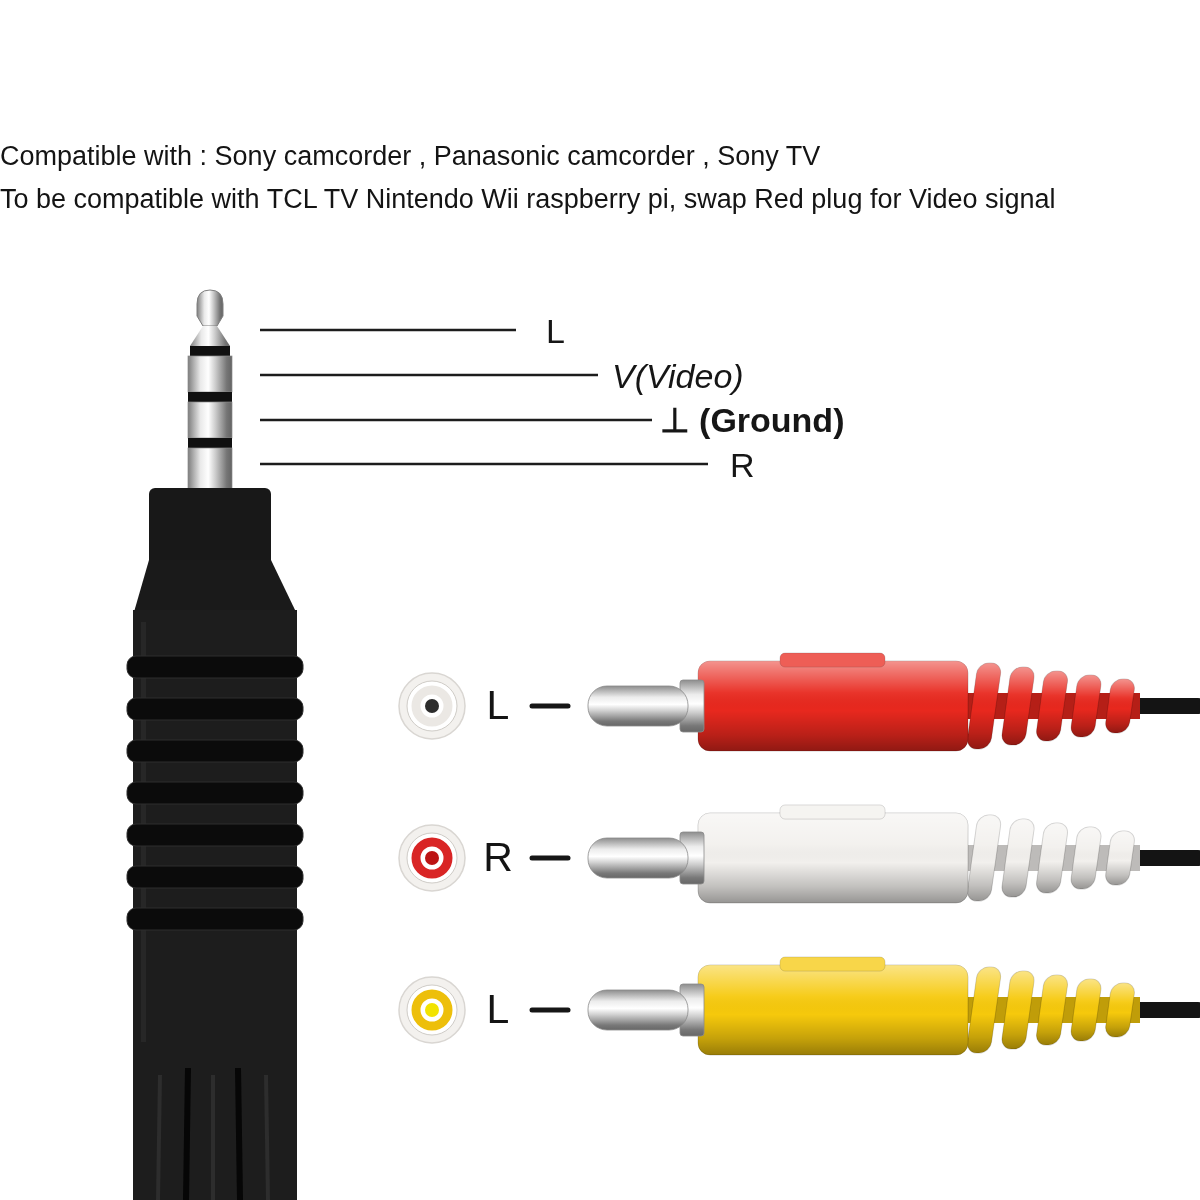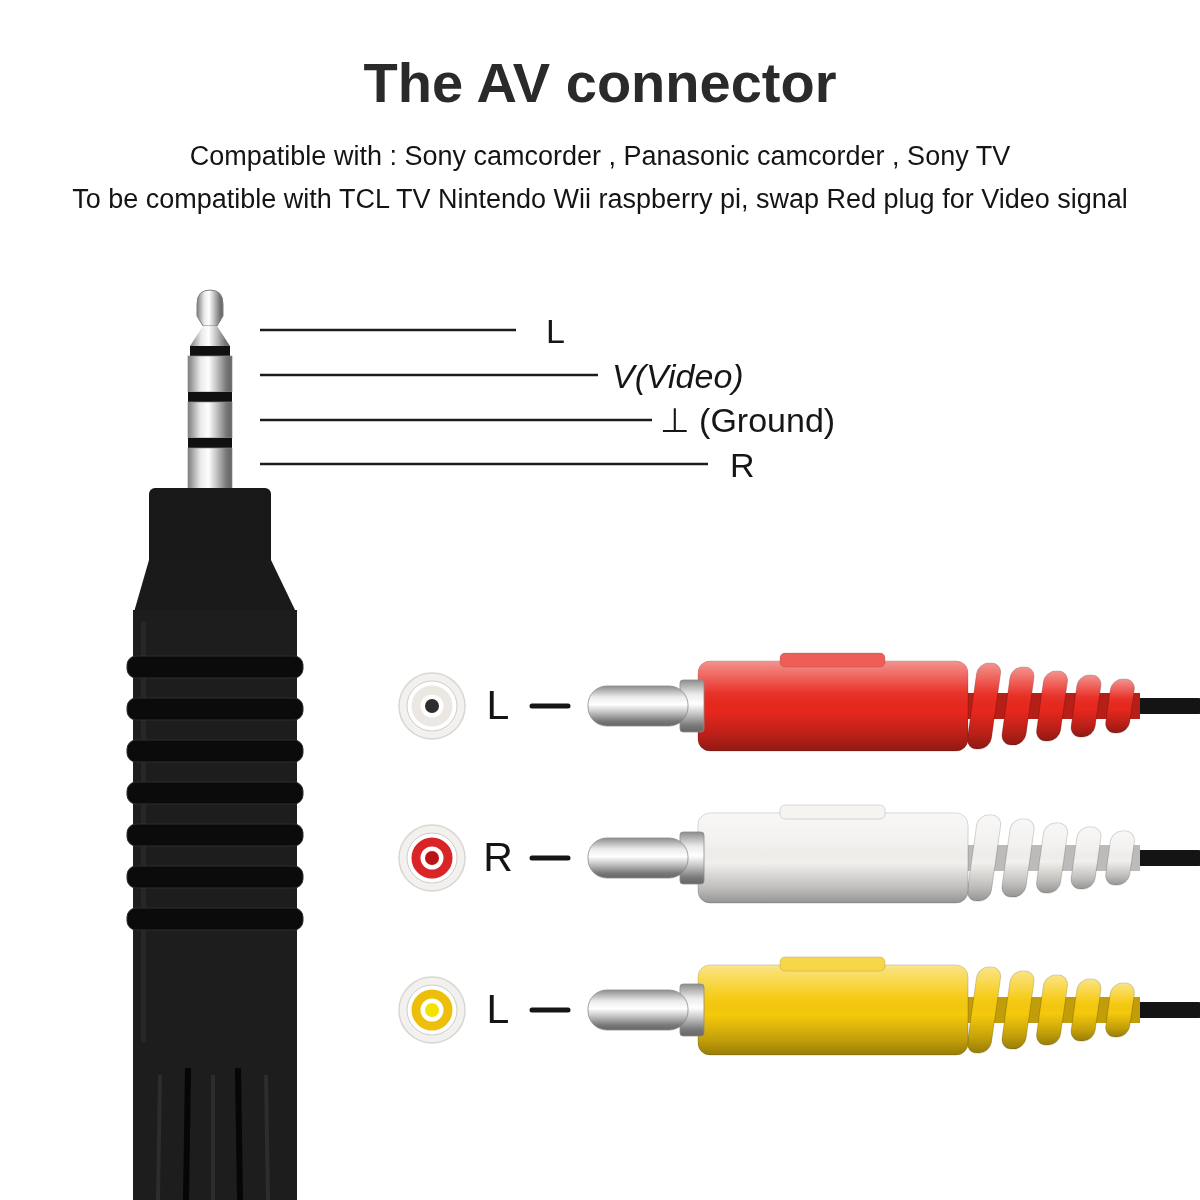--- a/index.html
+++ b/index.html
@@ -4,42 +4,41 @@
 <style>
   * { margin:0; padding:0; box-sizing:border-box; }
   html,body { background:#ffffff; }
   body { font-family:"Liberation Sans", sans-serif; }
   .canvas { position:relative; width:1200px; height:1200px; background:#ffffff; overflow:hidden; }
   .title {
     position:absolute; top:50px; left:0; width:100%;
     text-align:center; font-size:56px; font-weight:900; color:#2a2a2a;
   }
   .sub {
-    position:absolute; left:0; width:100%; text-align:center;
+    position:absolute; left:0; width:100%; text-align:left;
     font-size:27px; font-weight:400; color:#141414;
   }
   .sub1 { top:141px; }
   .sub2 { top:184px; }
   .art { position:absolute; left:0; top:0; }
   .pin-label { position:absolute; font-size:34px; color:#161616; white-space:nowrap; }
   .pin-l      { left:546px; top:312px; }
   .pin-video  { left:612px; top:357px;font-style:italic; }
-  .pin-ground { left:660px; top:400px; }
+  .pin-ground { left:660px; top:400px;font-weight:bold; }
   .pin-r      { left:730px; top:446px; }
   .rca-label { position:absolute; font-size:41px; color:#141414; width:44px; text-align:center; }
   .rca-1 { left:476px; top:682px; }
   .rca-2 { left:476px; top:834px; }
   .rca-3 { left:476px; top:986px; }
 </style>
 </head>
 <body>
 
 <div class="canvas">
 
-  <h1 class="title">The AV connector</h1>
   <p class="sub sub1">Compatible with : Sony camcorder , Panasonic camcorder , Sony TV</p>
   <p class="sub sub2">To be compatible with TCL TV Nintendo Wii raspberry pi, swap Red plug for Video signal</p>
 
   <svg class="art" width="1200" height="1200" viewBox="0 0 1200 1200">
     <defs>
       <linearGradient id="metalH" x1="0" y1="0" x2="1" y2="0">
         <stop offset="0" stop-color="#7e7e7e"></stop>
         <stop offset="0.28" stop-color="#e9e9e9"></stop>
         <stop offset="0.46" stop-color="#ffffff"></stop>
         <stop offset="0.62" stop-color="#cdcdcd"></stop>

